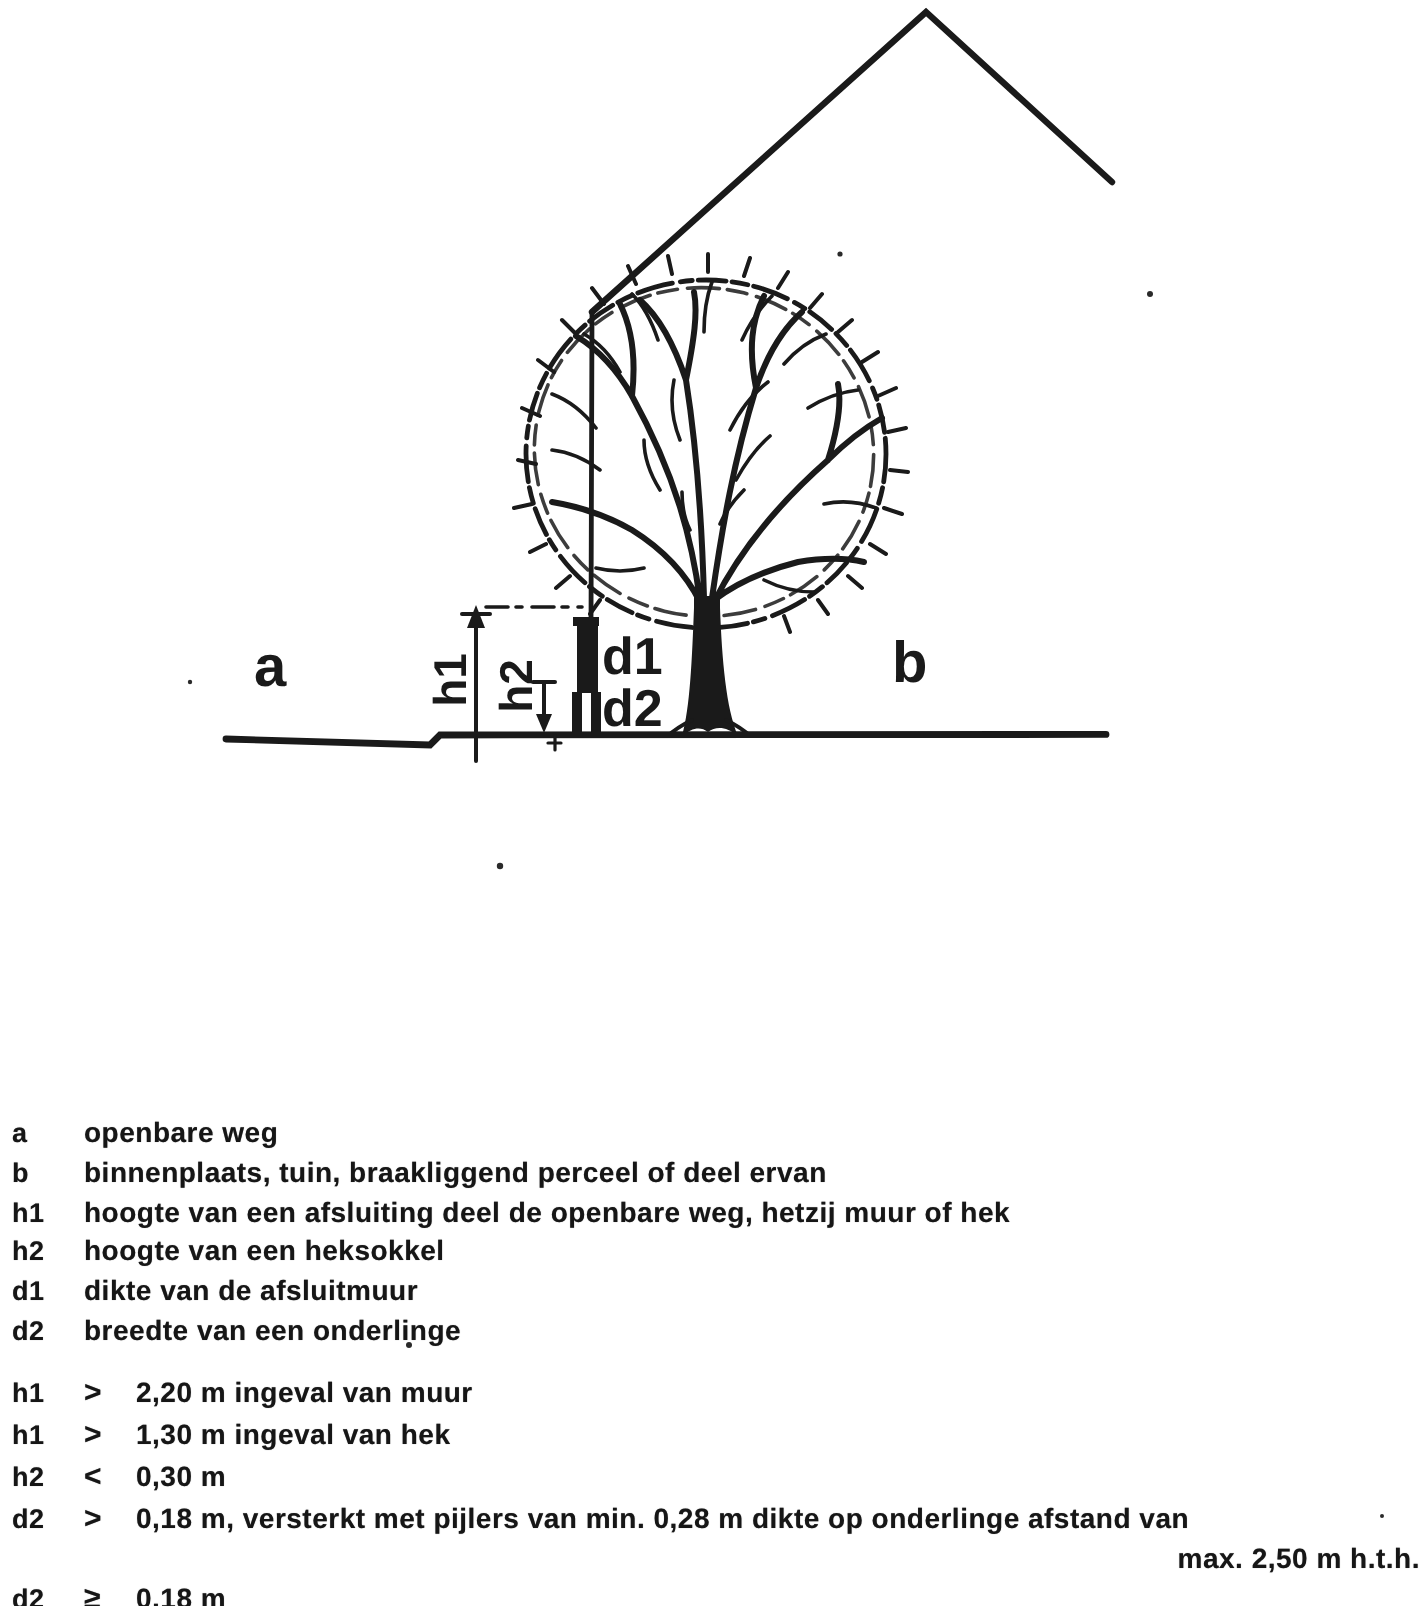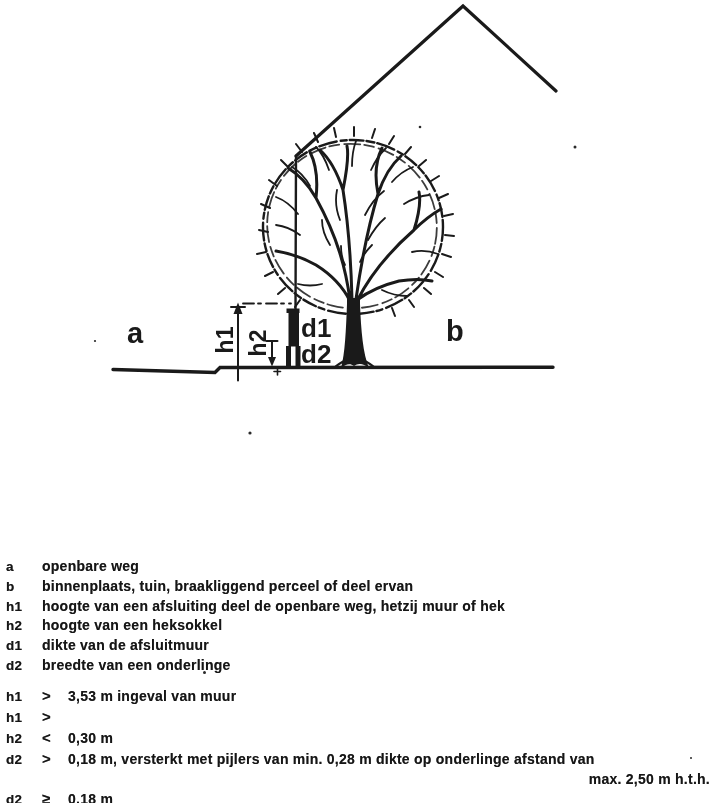--- a/index.html
+++ b/index.html
@@ -139,25 +139,26 @@
       <div class="lrow">
         <span class="k">d2</span>
         <span class="t">breedte van een onderlinge</span>
       </div>
     </div>
 
     <div class="reqs">
       <div class="lrow">
         <span class="k">h1</span>
         <span class="rel">&gt;</span>
-        <span class="t">3,53 m ingeval van muur</span>
+        <span class="t">2,20 m ingeval van muur</span>
       </div>
       <div class="lrow">
         <span class="k">h1</span>
         <span class="rel">&gt;</span>
+        <span class="t">1,30 m ingeval van hek</span>
       </div>
       <div class="lrow">
         <span class="k">h2</span>
         <span class="rel">&lt;</span>
         <span class="t">0,30 m</span>
       </div>
       <div class="lrow">
         <span class="k">d2</span>
         <span class="rel">&gt;</span>
         <span class="t wrap">

